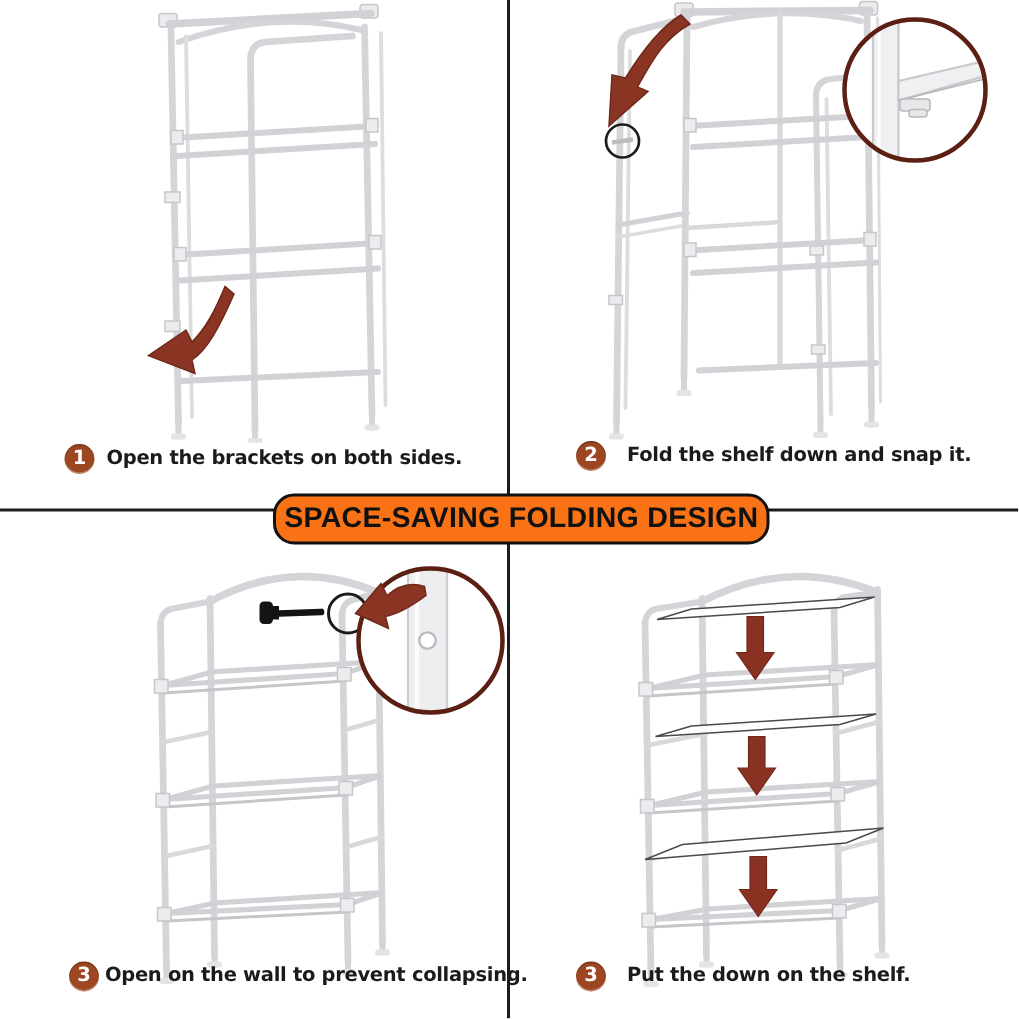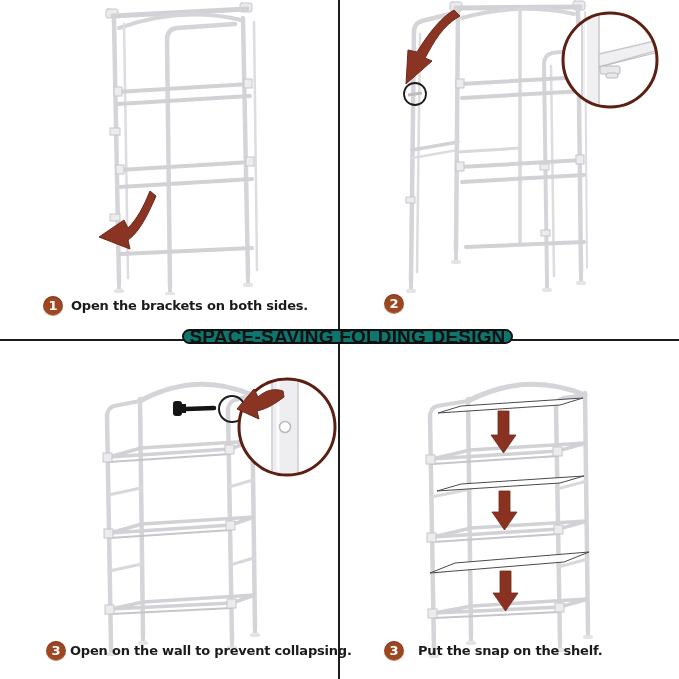--- a/index.html
+++ b/index.html
@@ -3,22 +3,22 @@
 <meta charset="utf-8">
 <style>
   html,body{margin:0;padding:0;background:#ffffff;}
   #stage{
     position:relative;width:679px;height:679px;background:#ffffff;
     overflow:hidden;font-family:"DejaVu Sans",sans-serif;
   }
   .divider-h{position:absolute;left:0;top:339px;width:679px;height:2px;background:#1c1c1c;}
   .divider-v{position:absolute;left:338px;top:0;width:2px;height:679px;background:#1c1c1c;}
   .banner{
-    position:absolute;left:182px;top:329px;width:331px;height:15px;box-sizing:border-box;
-    background:#0f766e;border:2.5px solid #111111;border-radius:14px;z-index:6;
+    position:absolute;left:182px;top:329px;width:331px;height:34px;box-sizing:border-box;
+    background:#f97316;border:2.5px solid #111111;border-radius:14px;z-index:6;
     display:flex;align-items:center;justify-content:center;
   }
   .banner span{
     font-family:"Liberation Sans",sans-serif;font-weight:bold;font-size:19px;
     letter-spacing:.2px;color:#111111;white-space:nowrap;
   }
   .illus{position:absolute;}
   .step{position:absolute;display:flex;align-items:flex-start;z-index:4;}
   .badge{
     width:20px;height:20px;border-radius:50%;background:#9d4722;flex:none;
@@ -251,25 +251,26 @@
     </g>
   </svg>
 
   <div class="step" style="left:43px;top:296px;">
     <span class="badge">1</span>
     <span class="step-text gap-m">Open the brackets on both sides.</span>
   </div>
 
   <div class="step" style="left:384px;top:294px;">
     <span class="badge">2</span>
+    <span class="step-text gap-l">Fold the shelf down and snap it.</span>
   </div>
 
   <div class="step" style="left:46px;top:641px;">
     <span class="badge">3</span>
     <span class="step-text gap-s">Open on the wall to prevent collapsing.</span>
   </div>
 
   <div class="step" style="left:384px;top:641px;">
     <span class="badge">3</span>
-    <span class="step-text gap-l">Put the snap on the shelf.</span>
+    <span class="step-text gap-l">Put the down on the shelf.</span>
   </div>
 
 </div>
 
 </body></html>

